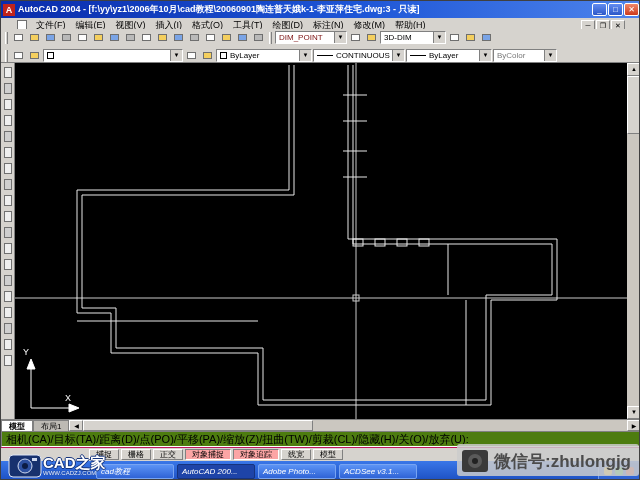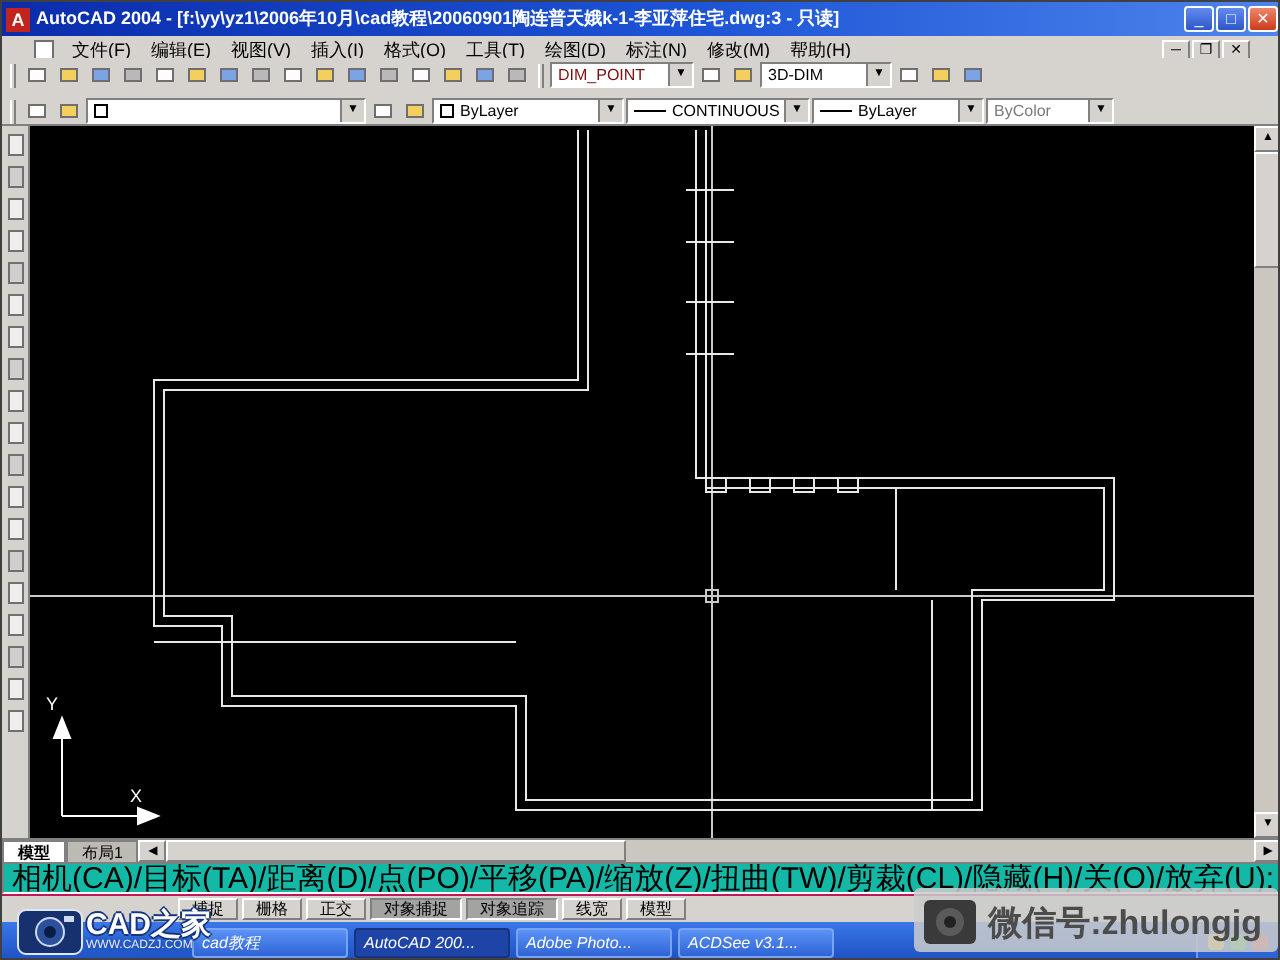--- a/index.html
+++ b/index.html
@@ -68,30 +68,30 @@
   .tabsrow { position:absolute; left:0; top:418px; width:640px; height:12px; background:#d6d3ce;
     display:flex; align-items:stretch; border-top:1px solid #808080; }
   .tab { font-size:8px; padding:0 7px; display:flex; align-items:center; border:1px solid #808080;
     border-bottom:none; background:#bdbab4; color:#000; }
   .tab.active { background:#fff; font-weight:bold; }
   .hscroll { flex:1; position:relative; background:#cbc7c0; display:flex; }
   .hthumb { width:230px; height:100%; background:#d6d3ce; border:1px solid; border-color:#fff #808080 #808080 #fff; }
   .hscroll .sbtn { height:100%; }
 
   
-  .cmd { position:absolute; left:0; top:430px; width:640px; height:16px; background:#14b8a6;
-    border:1px solid; border-color:#808080 #fff #fff #808080; font-size:15px; color:#000;
+  .cmd { position:absolute; left:0; top:430px; width:640px; height:16px; background:#4d7c0f;
+    border:1px solid; border-color:#808080 #fff #fff #808080; font-size:11px; color:#000;
     display:flex; align-items:center; padding:0 4px; white-space:nowrap; overflow:hidden; }
 
   
   .status { position:absolute; left:0; top:446px; width:640px; height:14px; background:#d6d3ce;
     display:flex; align-items:center; gap:2px; padding-left:88px; border-top:1px solid #be185d; }
   .status-toggle { font-size:8px; padding:0 6px; height:11px; line-height:10px; background:#d6d3ce;
     border:1px solid; border-color:#fff #808080 #808080 #fff; color:#000; white-space:nowrap; }
-  .status-toggle:nth-child(4), .status-toggle:nth-child(5) { border-color:#808080 #fff #fff #808080; background:#a3a3a3; }
+  .status-toggle:nth-child(4), .status-toggle:nth-child(5) { border-color:#808080 #fff #fff #808080; background:#fca5a5; }
 
   
   .taskbar { position:absolute; left:0; top:460px; width:640px; height:20px;
     background:linear-gradient(#3a77e8,#1c4fc2); display:flex; align-items:center; gap:3px; padding-left:95px;font-style:italic; }
   .taskbar-item { width:78px; height:15px; font-size:8px; color:#fff; line-height:14px; padding:0 4px;
     background:linear-gradient(#5b93f5,#2f63d6); border:1px solid #78a4f2; border-radius:2px;
     white-space:nowrap; overflow:hidden; flex:none; }
   .taskbar-item:nth-child(2) { background:#1e44a8; border-color:#16337e; }
   .tray { position:absolute; right:2px; top:2px; height:16px; display:flex; align-items:center; gap:3px;
     padding:0 5px; background:#2f63d4; border-left:1px solid #6f9bee; }

